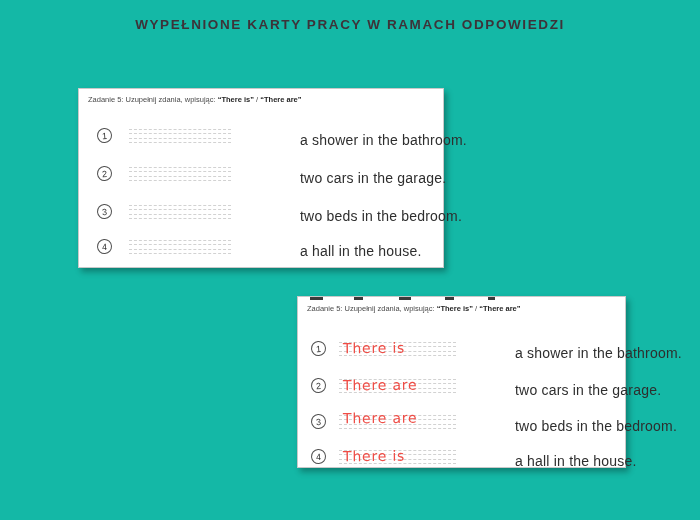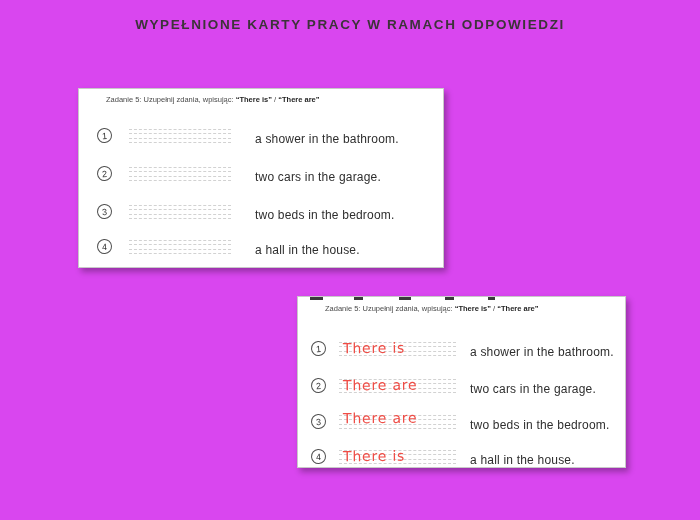--- a/index.html
+++ b/index.html
@@ -1,49 +1,49 @@
 <!DOCTYPE html>
 <html style="--answer-color: #ef4d46;"><head>
 <meta charset="utf-8">
 <style>
   * { margin:0; padding:0; box-sizing:border-box; }
   html,body { width:700px; height:520px; background:#ffffff; overflow:hidden;
               font-family:"Liberation Sans", sans-serif; }
-  .page { position:relative; width:700px; height:520px; background:#d946ef; }
+  .page { position:relative; width:700px; height:520px; background:#14b8a6; }
 
   .page-title { position:absolute; top:17px; left:0; width:700px; text-align:center;
                 font-size:13.5px; font-weight:bold; letter-spacing:1.6px; color:#3d3339; }
 
   .card { position:absolute; background:#ffffff; border:1px solid #c9c9c9;
           box-shadow:3px 4px 6px rgba(0,0,0,0.30); }
   .card-blank  { left:78px;  top:88px;  width:366px; height:180px; }
   .card-filled { left:297px; top:296px; width:329px; height:172px; }
 
   .ws-header { position:absolute; left:9px; white-space:nowrap;
-               font-size:7.5px; color:#4a4a4a;margin-left:18px; }
+               font-size:7.5px; color:#4a4a4a; }
   .card-blank  .ws-header { top:6px; }
   .card-filled .ws-header { top:7px; }
   .ws-header .bold { font-weight:bold; color:#1f1f1f; }
 
   .row { position:absolute; left:0; width:100%; height:18px; }
 
   .num { position:absolute; top:1px; width:15px; height:15px; border:1px solid #4f4f4f;
          border-radius:50%; display:flex; align-items:center; justify-content:center;
          font-size:9px; color:#303030; transform:rotate(-4deg); }
   .card-blank  .num { left:18px; }
   .card-filled .num { left:13px; }
 
   .lines { position:absolute; top:2px; height:14px; display:flex;
            flex-direction:column; justify-content:space-between; }
   .card-blank  .lines { left:50px;  width:102px; }
   .card-filled .lines { left:41px;  width:117px; }
   .lines i { display:block; height:0; border-top:1px dashed #d2d2d2; }
 
   .sentence { position:absolute; top:5px; white-space:nowrap;
-              font-size:12px; color:#2e2e2e; letter-spacing:0.2px; }
+              font-size:14px; color:#2e2e2e; letter-spacing:0.2px;margin-left:45px; }
   .card-blank  .sentence { left:176px; }
   .card-filled .sentence { left:172px; }
 
   .answer { position:absolute; left:45px; bottom:2px; white-space:nowrap;
             font-size:14px; letter-spacing:0.8px; color:var(--answer-color,#ef4d46);
             font-family:"DejaVu Sans", sans-serif; transform:rotate(-0.5deg); }
   .card-filled .row:nth-of-type(4) .answer { bottom:5px; }   
 
   
   .remnant { position:absolute; top:0; height:2.5px; background:#3a3a3a; }

